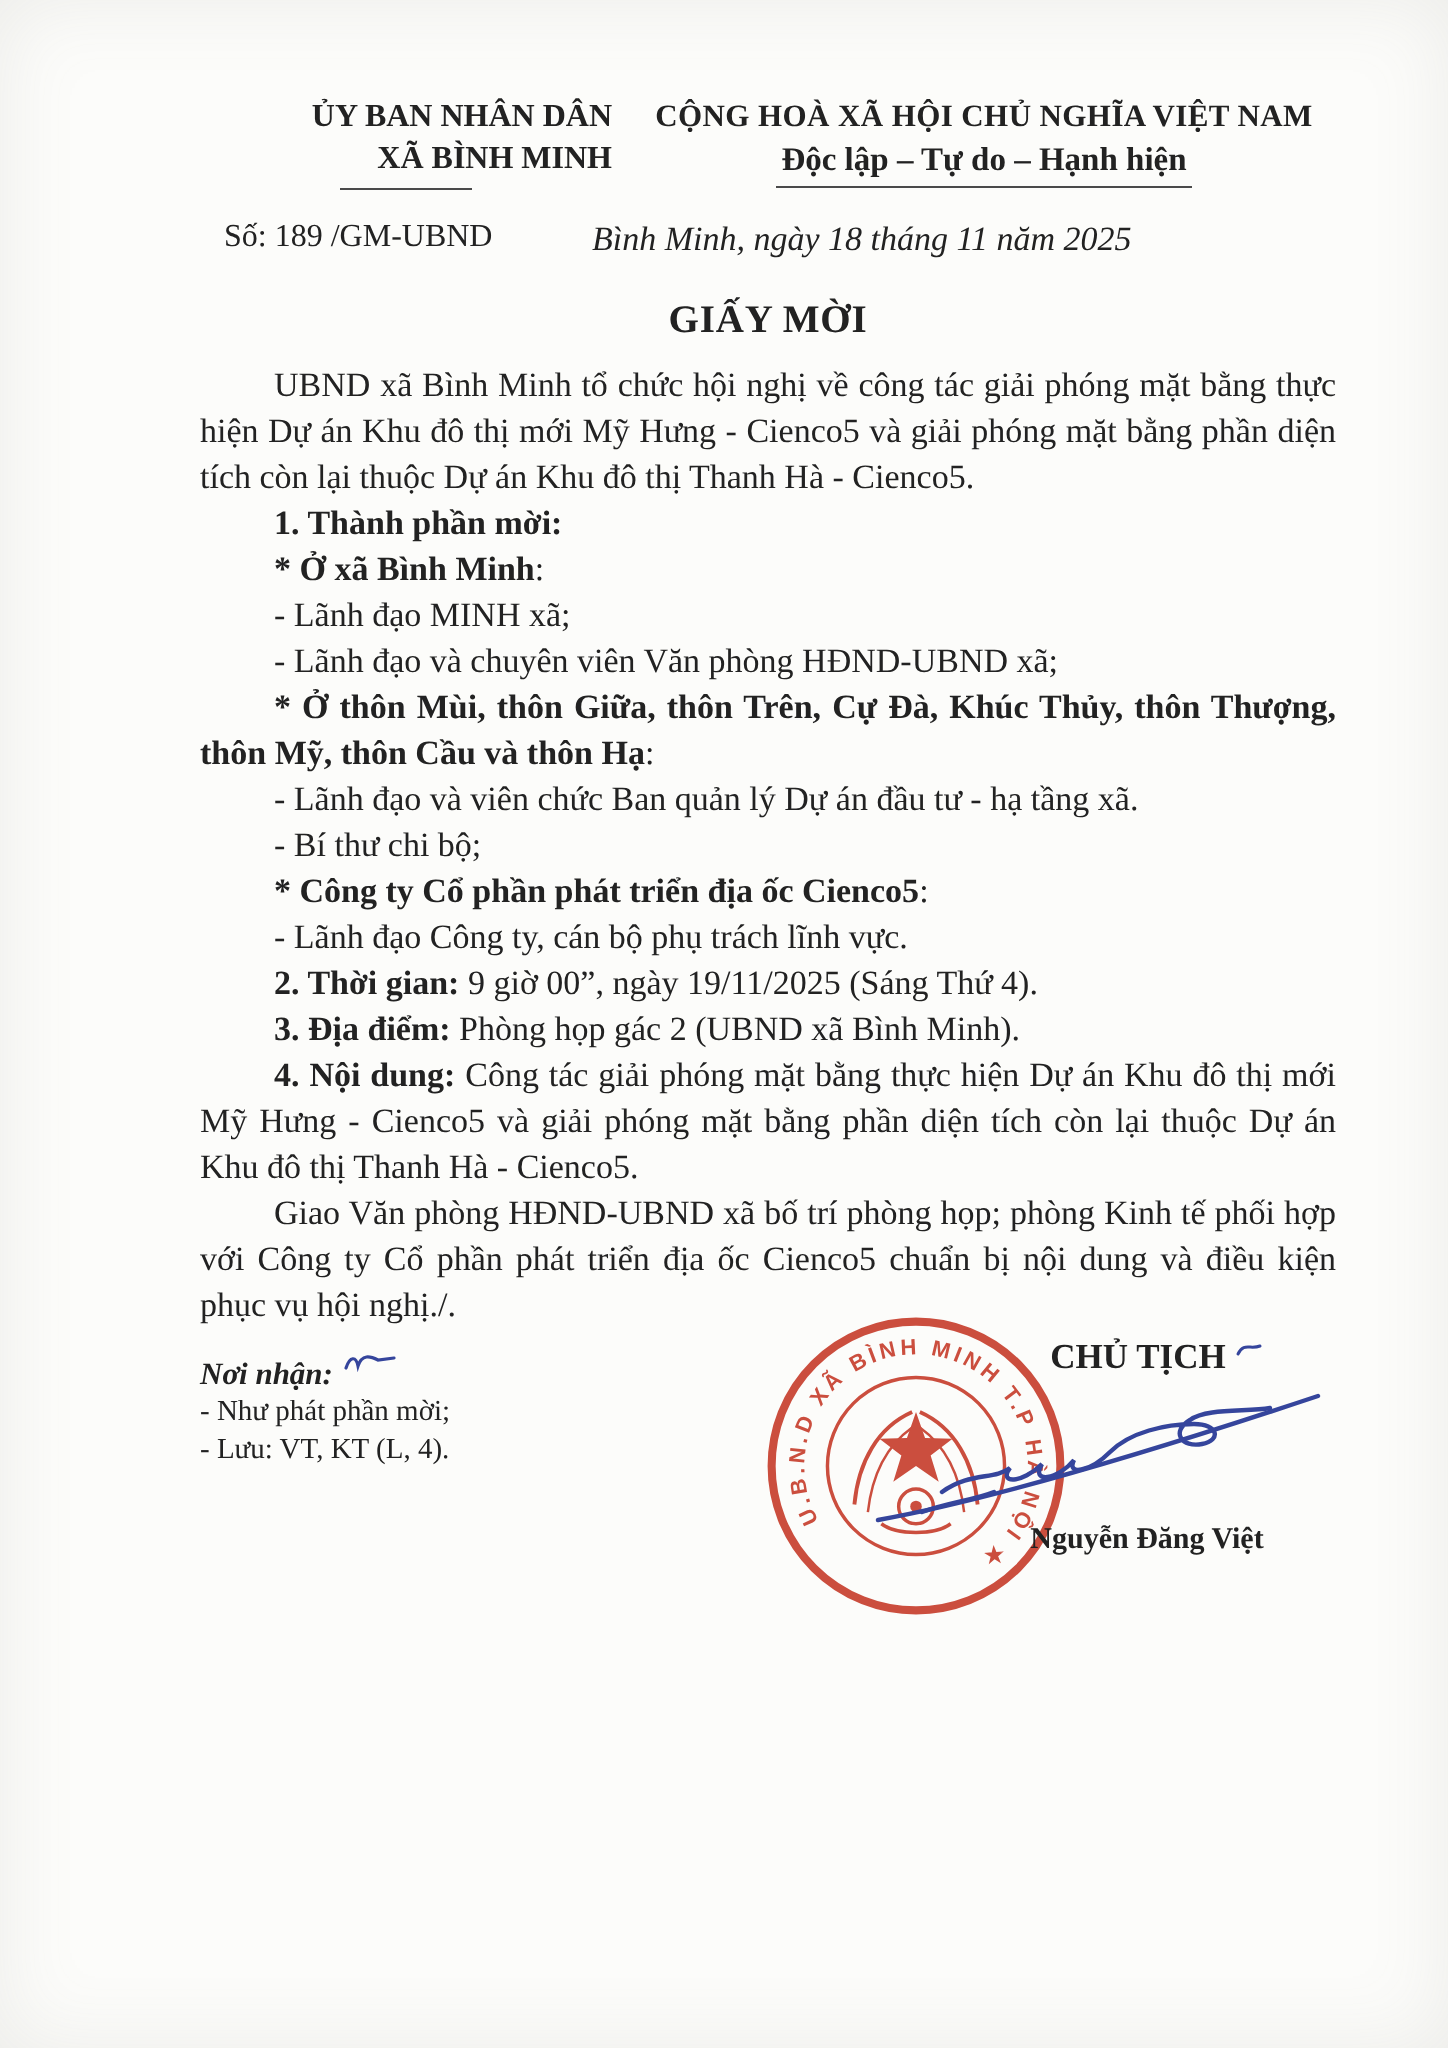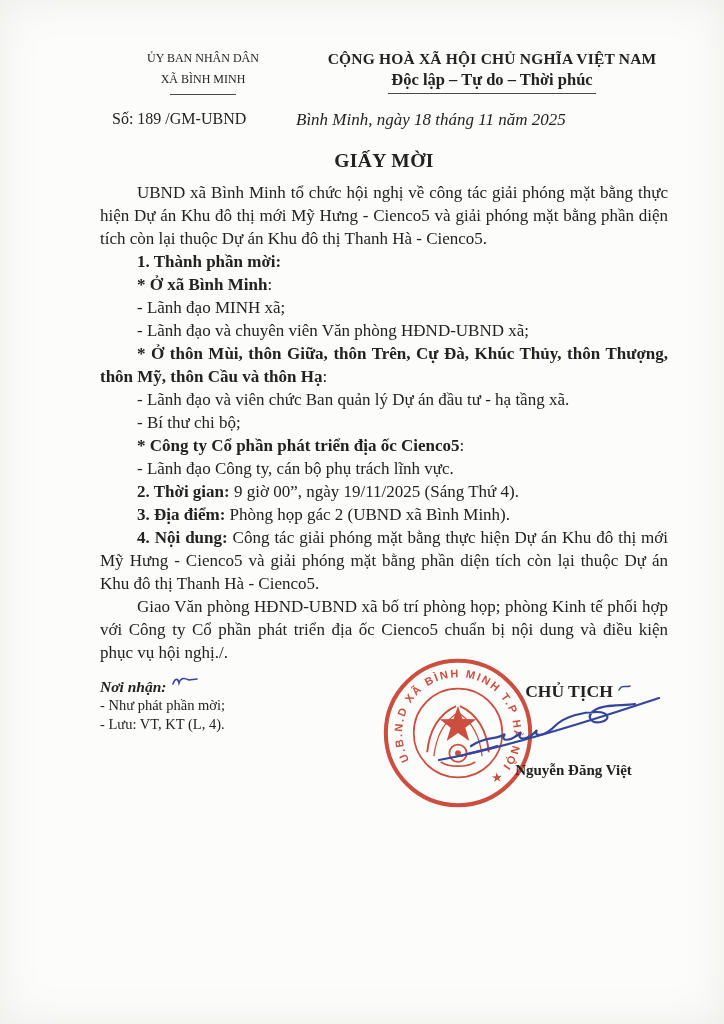--- a/index.html
+++ b/index.html
@@ -7,21 +7,21 @@
     position:relative;width:724px;height:1024px;margin:0 auto;
     background:#fcfcfa;
     box-shadow:inset 0 0 40px rgba(120,120,115,.12);
     font-family:"Liberation Serif","DejaVu Serif",serif;
     color:#222;overflow:hidden;
   }
   .content{position:absolute;left:100px;top:48px;width:568px;}
 
   
   .hdr{display:flex;justify-content:space-between;align-items:flex-start;}
-  .hdr-left{width:206px;text-align:center;font-weight:normal;font-size:12px;line-height:21px;}
+  .hdr-left{width:206px;text-align:right;font-weight:bold;font-size:16px;line-height:21px;}
   .hdr-right{width:352px;text-align:center;font-weight:bold;}
   .hdr-right .l1{font-size:15.5px;line-height:21px;letter-spacing:.2px;}
   .hdr-right .l2{font-size:16.5px;line-height:21px;}
   .rule-s{width:66px;border-top:1.6px solid #4a4a4a;margin:4px auto 0;}
   .rule-l{width:208px;border-top:1.6px solid #4a4a4a;margin:3px auto 0;}
 
   .meta{display:flex;justify-content:space-between;margin-top:15px;}
   .doc-no{font-size:16px;padding-left:12px;}
   .date{width:372px;font-style:italic;font-size:17px;}
 
@@ -30,21 +30,21 @@
   
   .body{margin-top:9px;}
   .body p{margin:0;font-size:17px;line-height:23px;text-align:justify;text-indent:37px;}
   .body p b{font-weight:bold;}
 
   
   .footer{position:relative;height:170px;margin-top:4px;}
   .recips{position:absolute;left:0;top:6px;z-index:2;}
   .recips .lbl{font-weight:bold;font-style:italic;font-size:15.5px;}
   .recips .item{font-size:14.5px;line-height:19px;}
-  .sig-title{position:absolute;left:390px;top:13px;width:178px;text-align:center;
+  .sig-title{position:absolute;left:390px;top:0;width:178px;text-align:center;
              font-weight:bold;font-size:17.5px;z-index:2;white-space:nowrap;}
   .sig-name{position:absolute;left:366px;top:94px;width:215px;text-align:center;
             font-weight:bold;font-size:15px;z-index:2;}
   .seal{position:absolute;left:281px;top:-12px;z-index:1;opacity:.92;}
   .signature{position:absolute;left:333px;top:20px;z-index:3;}
   .penmark{display:inline-block;vertical-align:4px;margin-left:4px;}
 </style>
 </head>
 <body>
 
@@ -52,21 +52,21 @@
   <div class="content">
 
     <div class="hdr">
       <div class="hdr-left">
         <div>ỦY BAN NHÂN DÂN</div>
         <div>XÃ BÌNH MINH</div>
         <div class="rule-s"></div>
       </div>
       <div class="hdr-right">
         <div class="l1">CỘNG HOÀ XÃ HỘI CHỦ NGHĨA VIỆT NAM</div>
-        <div class="l2">Độc lập – Tự do – Thời phúc</div>
+        <div class="l2">Độc lập – Tự do – Hạnh hiện</div>
         <div class="rule-l"></div>
       </div>
     </div>
 
     <div class="meta">
       <div class="doc-no">Số: 189 /GM-UBND</div>
       <div class="date">Bình Minh, ngày 18  tháng 11 năm 2025</div>
     </div>
 
     <div class="title">GIẤY MỜI</div>

